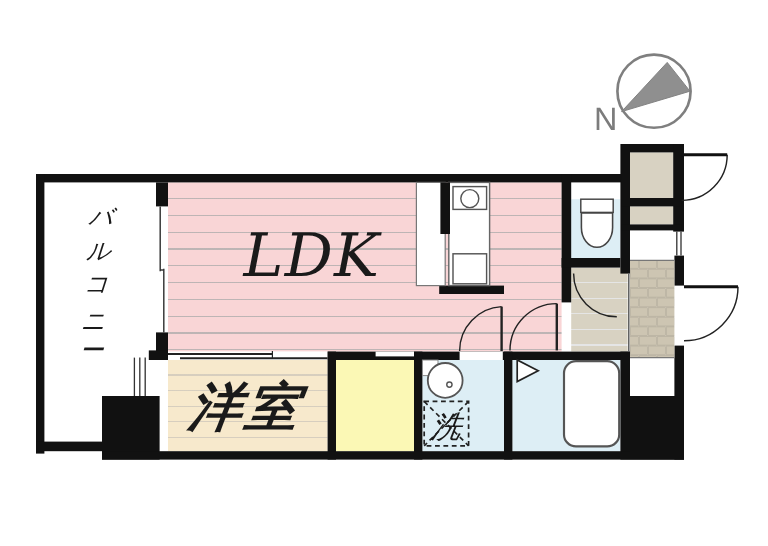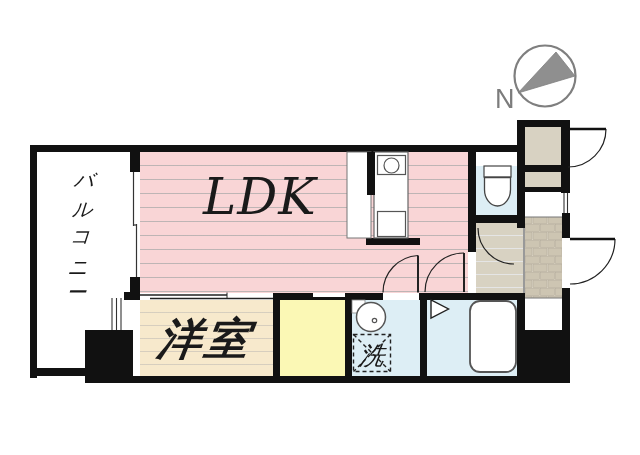--- a/index.html
+++ b/index.html
@@ -139,17 +139,17 @@
       <line x1="568" y1="129" x2="606" y2="129" stroke="#111" stroke-width="2.5"></line>
     </g>
 
     <g>
       <circle cx="545" cy="76" r="30.5" fill="none" stroke="#7f7f7f" stroke-width="2.2"></circle>
       <polygon points="518,93 556,52 575,76" fill="#8f8f8f" stroke="#7f7f7f" stroke-width="0.8"></polygon>
     </g>
   </svg>
 
   <div class="label label-balcony" style="left:66px;top:158px;height:205px;">バルコニー</div>
-  <div class="label label-ldk" style="left:203px;top:168px;font-style:italic;">LDK</div>
+  <div class="label label-ldk" style="left:203px;top:184px;font-style:italic;">LDK</div>
   <div class="label label-western" style="left:158px;top:310px;">洋室</div>
   <div class="label label-laundry" style="left:353px;top:339px;width:38px;">洗</div>
   <div class="label label-north" style="left:495px;top:84px;">N</div>
 </div>
 
 </body></html>

